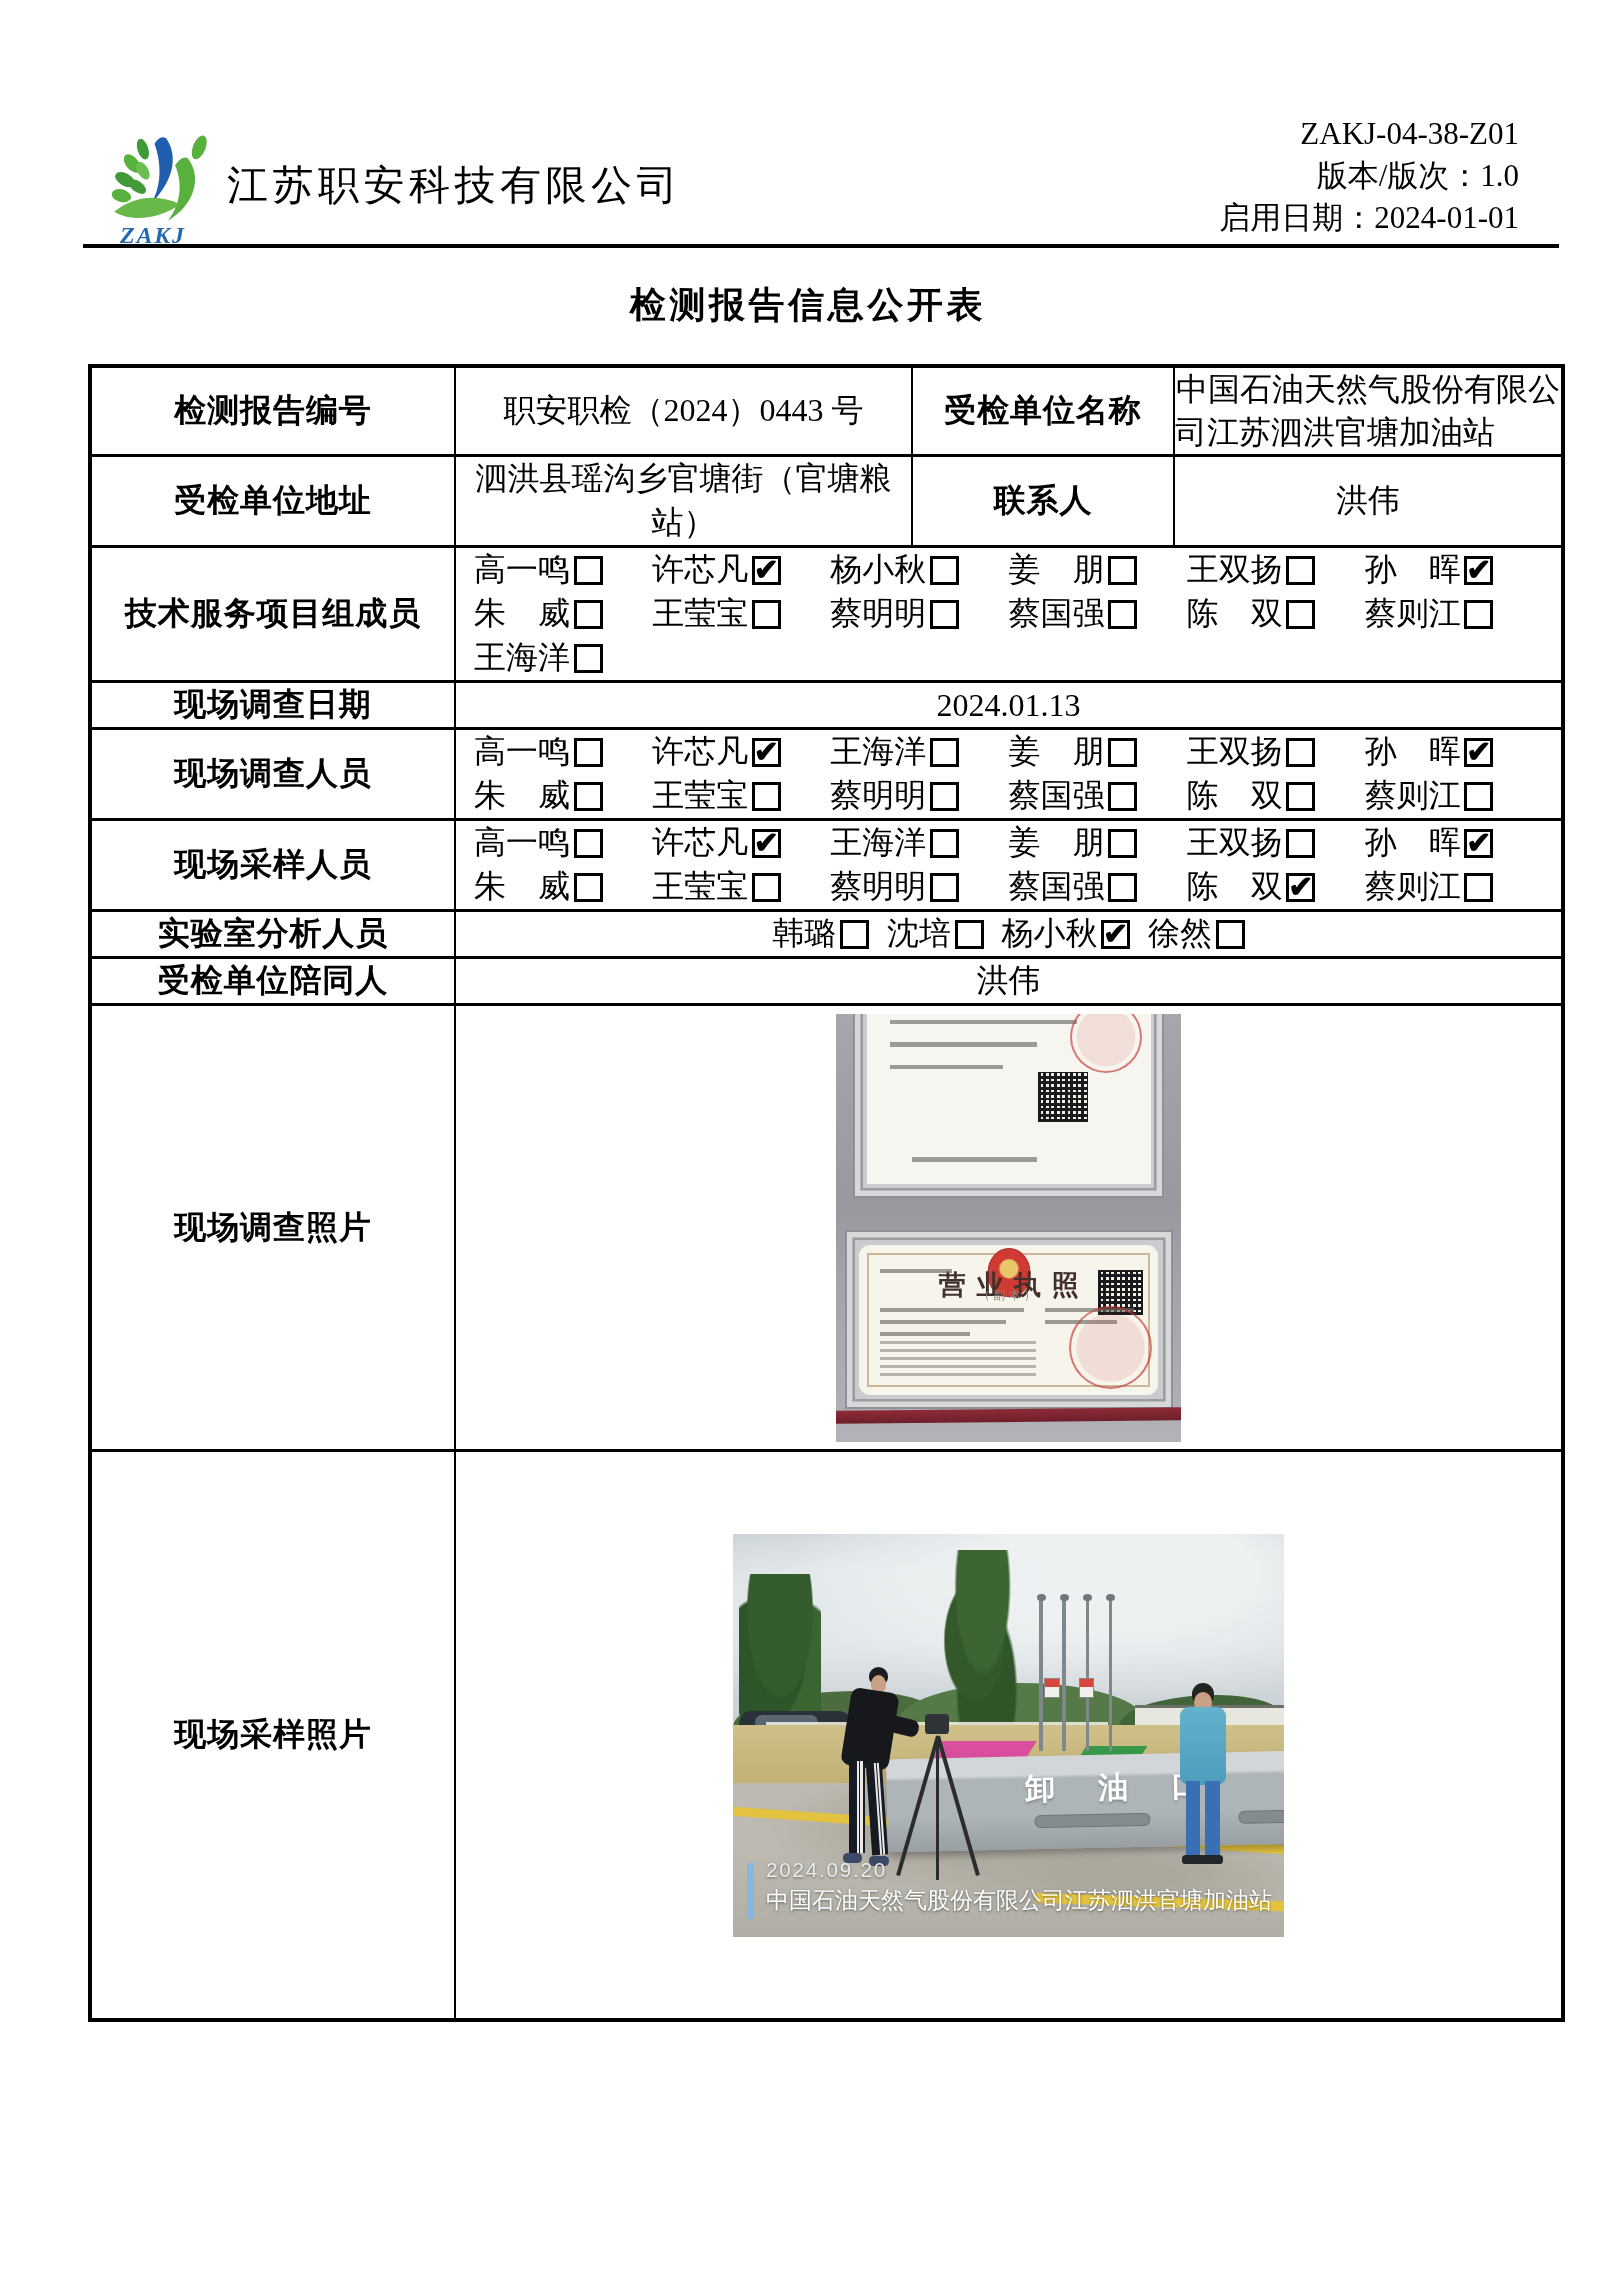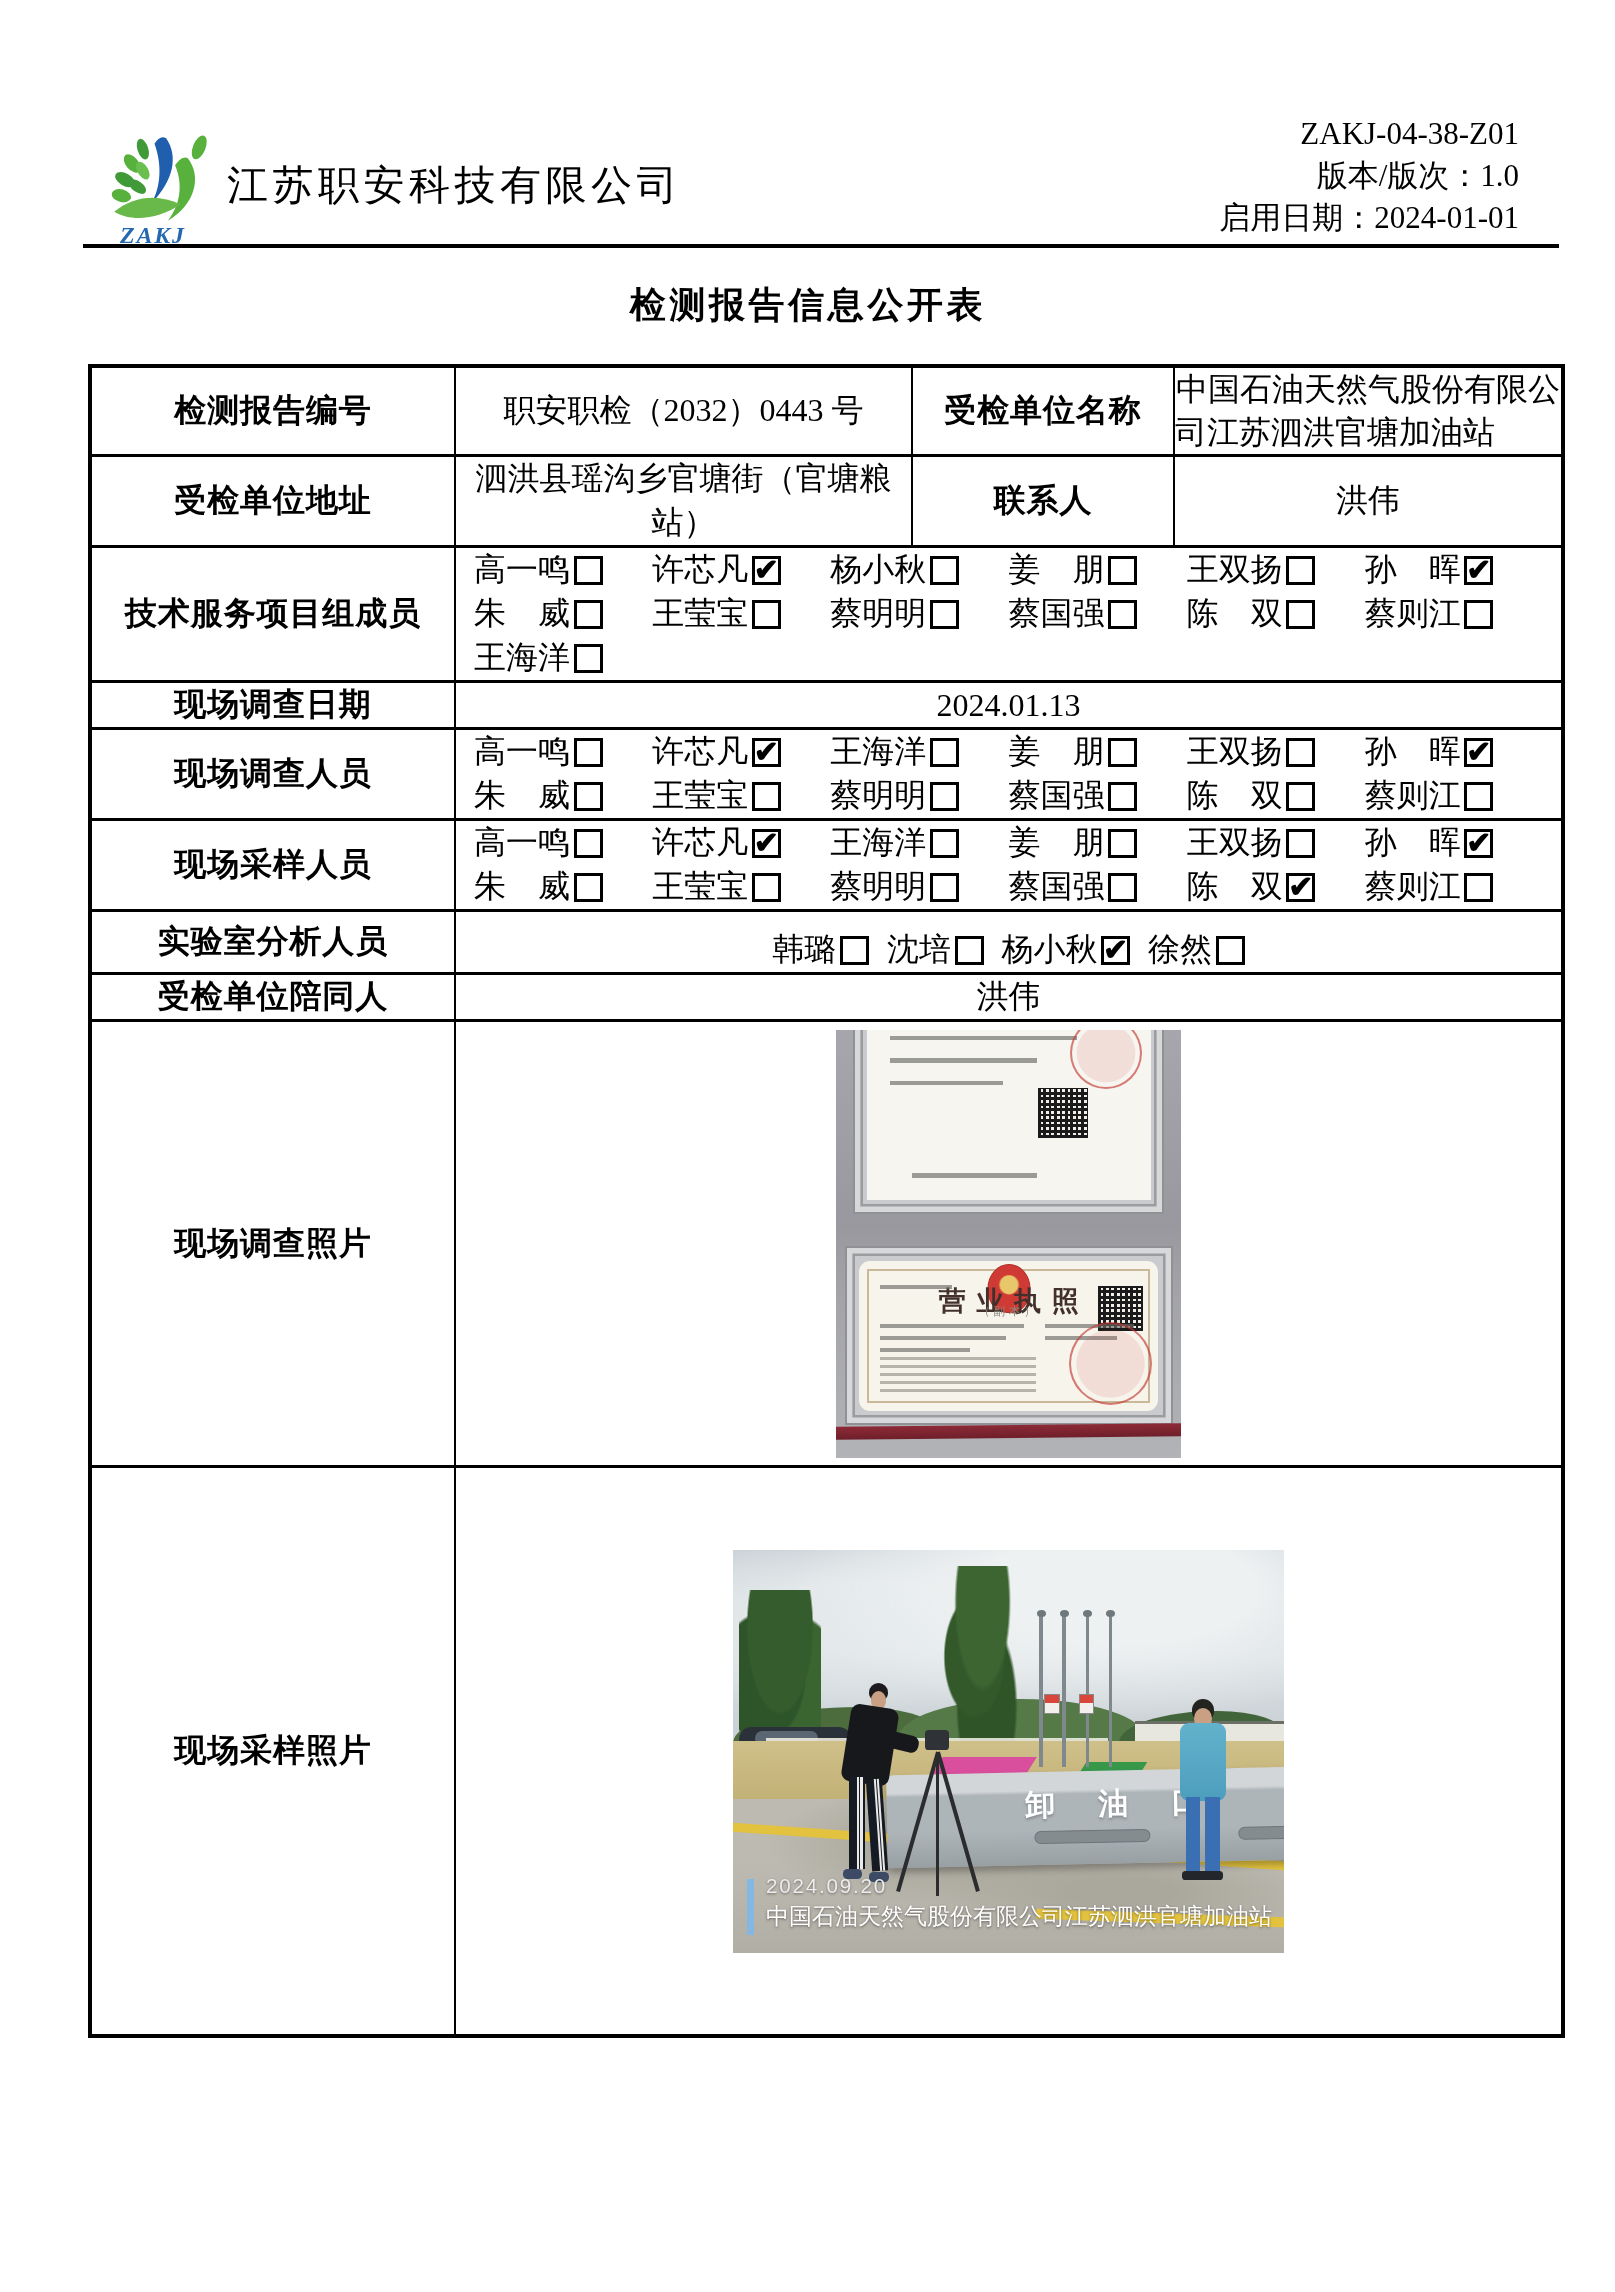--- a/index.html
+++ b/index.html
@@ -28,21 +28,21 @@
   td.val{font-weight:normal;}
   td.wrapcell{padding:3.6px 12.5px;text-align:justify;text-align-last:left;line-height:1.35;}
 
   .pgrid{display:grid;grid-template-columns:repeat(6,1fr);align-content:space-evenly;
          height:100%;padding:0 18px;box-sizing:border-box;}
   .person{display:flex;align-items:center;white-space:nowrap;font-size:32px;}
   .pname{text-align:left;}
   .cbox{display:inline-flex;align-items:center;justify-content:center;width:23px;height:23px;
         border:3.6px solid #000;margin-left:3.6px;font-size:30px;font-weight:bold;line-height:1;
         box-sizing:content-box;}
-  .labline{display:flex;justify-content:center;align-items:center;gap:18px;height:100%;margin-top:16px;}
+  .labline{display:flex;justify-content:center;align-items:center;gap:18px;height:100%;}
 
   
   .photo1{position:relative;width:345px;height:428px;margin:0 auto;overflow:hidden;
           background:linear-gradient(180deg,#a6a6ac 0%,#98989e 45%,#a3a3a8 62%,#b2b3b7 100%);}
   .p1-frame{position:absolute;background:#c9cbce;border:2.7px solid #8f9195;
             box-shadow:inset 0 0 0 5.4px #d6d8da, inset 0 0 0 8px #9a9ca0;}
   .p1-ftop{left:5%;width:89%;top:-7%;height:49%;}
   .p1-fbot{left:2.5%;width:94%;top:50.5%;height:41%;}
   .paper{position:absolute;inset:11.6px;background:#f7f5ef;}
   .paper2{position:absolute;inset:12.5px;background:#f7f4ec;border-radius:11px;}
@@ -171,21 +171,21 @@
   <table class="form">
     <colgroup>
         <col style="width:365px">
         <col style="width:457px">
         <col style="width:262px">
         <col style="width:389px">
       </colgroup>
     <tbody>
         <tr style="height:85px">
       <td class="lbl">检测报告编号</td>
-      <td class="val">职安职检（2032）0443 号</td>
+      <td class="val">职安职检（2024）0443 号</td>
       <td class="lbl">受检单位名称</td>
       <td class="val wrapcell">中国石油天然气股份有限公司江苏泗洪官塘加油站</td>
     </tr>
     <tr style="height:44px">
       <td class="lbl">受检单位地址</td>
       <td class="val">泗洪县瑶沟乡官塘街（官塘粮站）</td>
       <td class="lbl">联系人</td>
       <td class="val">洪伟</td>
     </tr>
     <tr style="height:130px">

